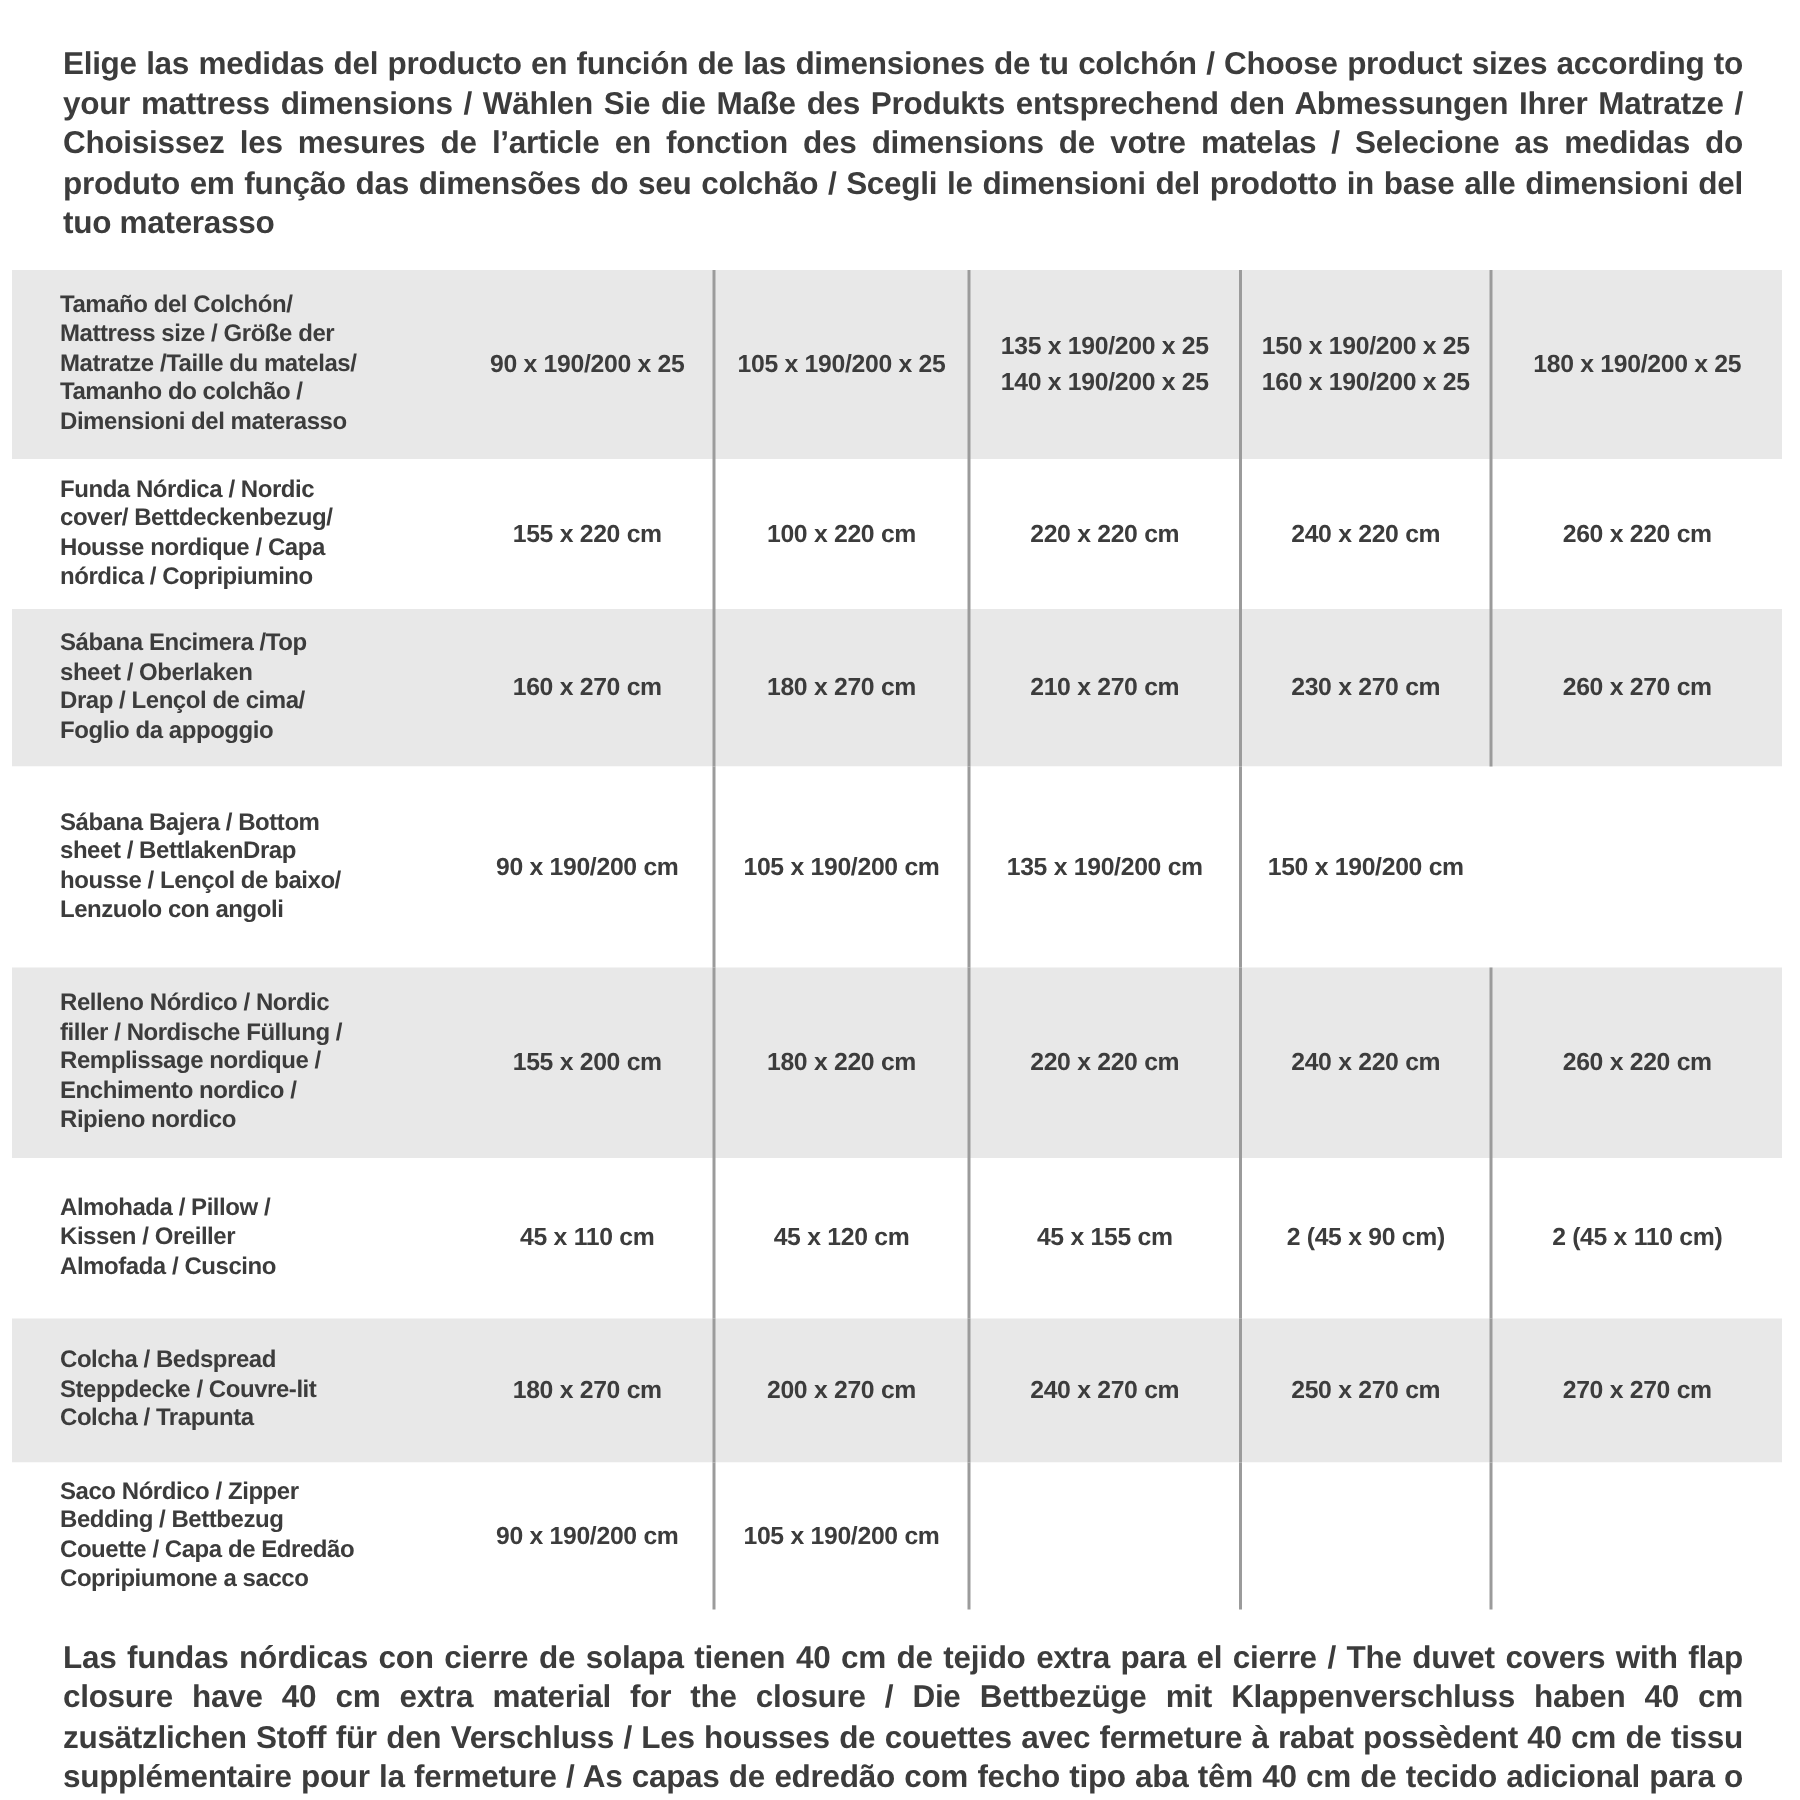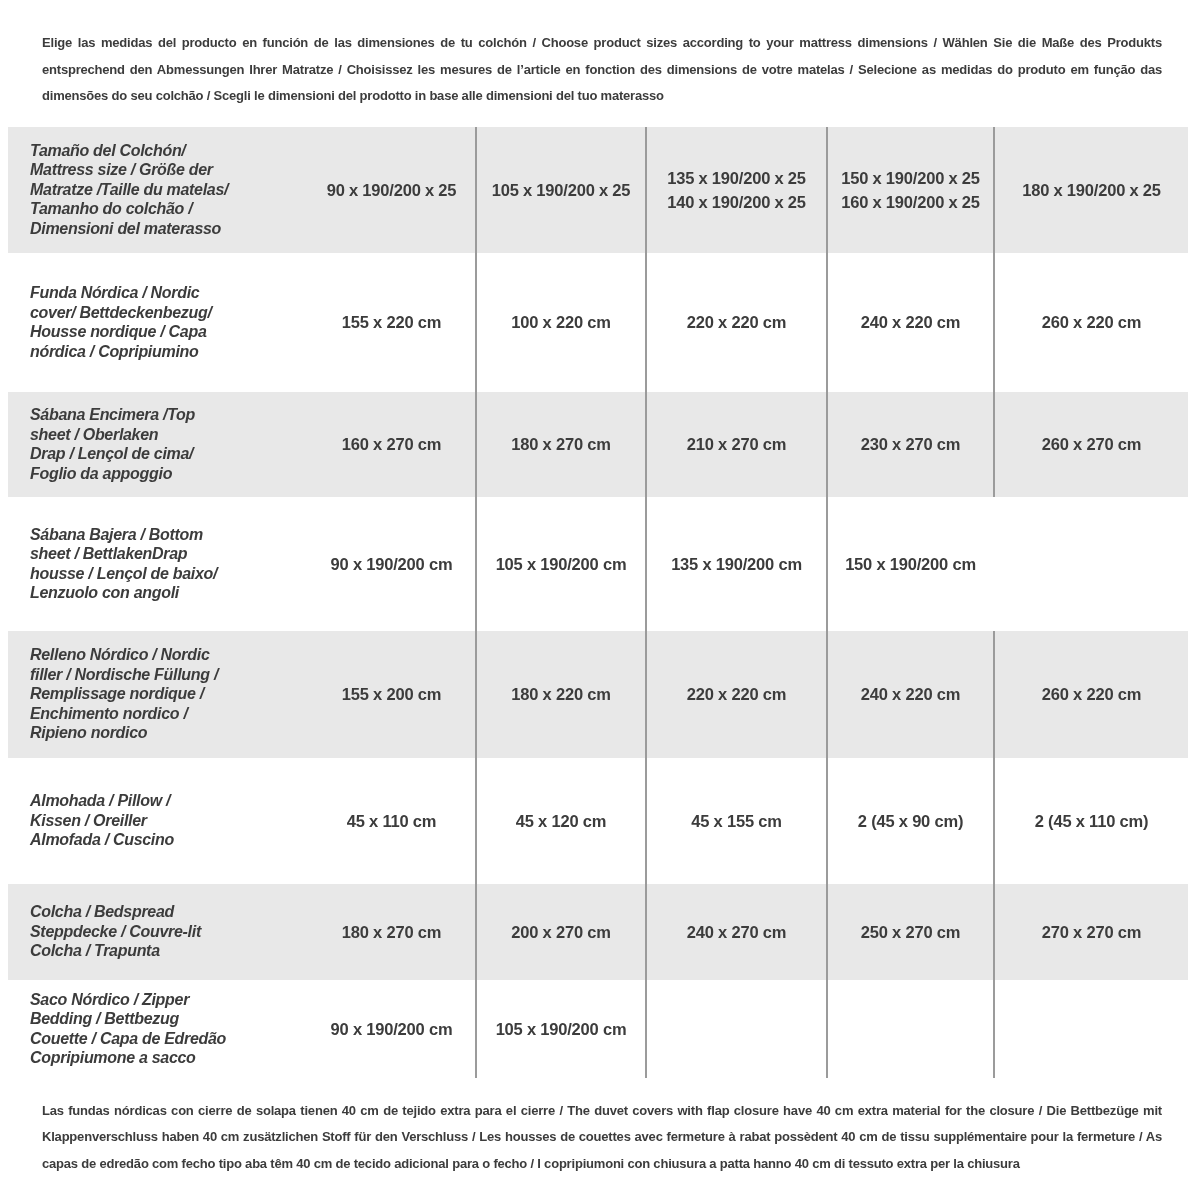--- a/index.html
+++ b/index.html
@@ -14,21 +14,21 @@
     -webkit-font-smoothing: antialiased;
   }
   .page {
     width: 1200px;
     height: 1200px;
     position: relative;
     box-sizing: border-box;
   }
   .para {
     font-weight: bold;
-    font-size: 13px;
+    font-size: 21px;
     line-height: 26.5px;
     letter-spacing: -0.2px;
     text-align: justify;
     white-space: normal;
   }
   .intro {
     margin: 30px 38px 0 42px;
   }
   .footnote {
     margin: 20px 38px 12px 42px;
@@ -38,42 +38,41 @@
     width: 1182px;
   }
   .row {
     display: grid;
     grid-template-columns: 300px 167px 170px 181px 167px 195px;
     width: 1180px;
   }
   .row:nth-child(odd) { background: #e8e8e8; }
   .row:nth-child(even) { background: #ffffff; }
   .row:nth-child(1) { height: 126px; }
-  .row:nth-child(2) { height: 139px; }
+  .row:nth-child(2) { height: 100px; }
   .row:nth-child(3) { height: 105px; }
   .row:nth-child(4) { height: 134px; }
   .row:nth-child(5) { height: 127px; }
-  .row:nth-child(6) { height: 126px; }
+  .row:nth-child(6) { height: 107px; }
   .row:nth-child(7) { height: 96px; }
   .row:nth-child(8) { height: 98px; }
   .cell {
     display: flex;
     align-items: center;
     box-sizing: border-box;
     white-space: pre-line;
     font-weight: bold;
   }
   .label {
     justify-content: flex-start;
-    padding-left: 22px;
+    padding-left: 32px;
     padding-right: 10px;
     font-size: 16px;
     line-height: 19.5px;
     letter-spacing: -0.3px;
-    font-style: italic;
   }
   .val {
     justify-content: center;
     text-align: center;
     font-size: 16.5px;
     line-height: 24px;
     letter-spacing: -0.2px;
   }
   .val + .val { border-left: 2px solid #9b9b9b; }
 </style>

